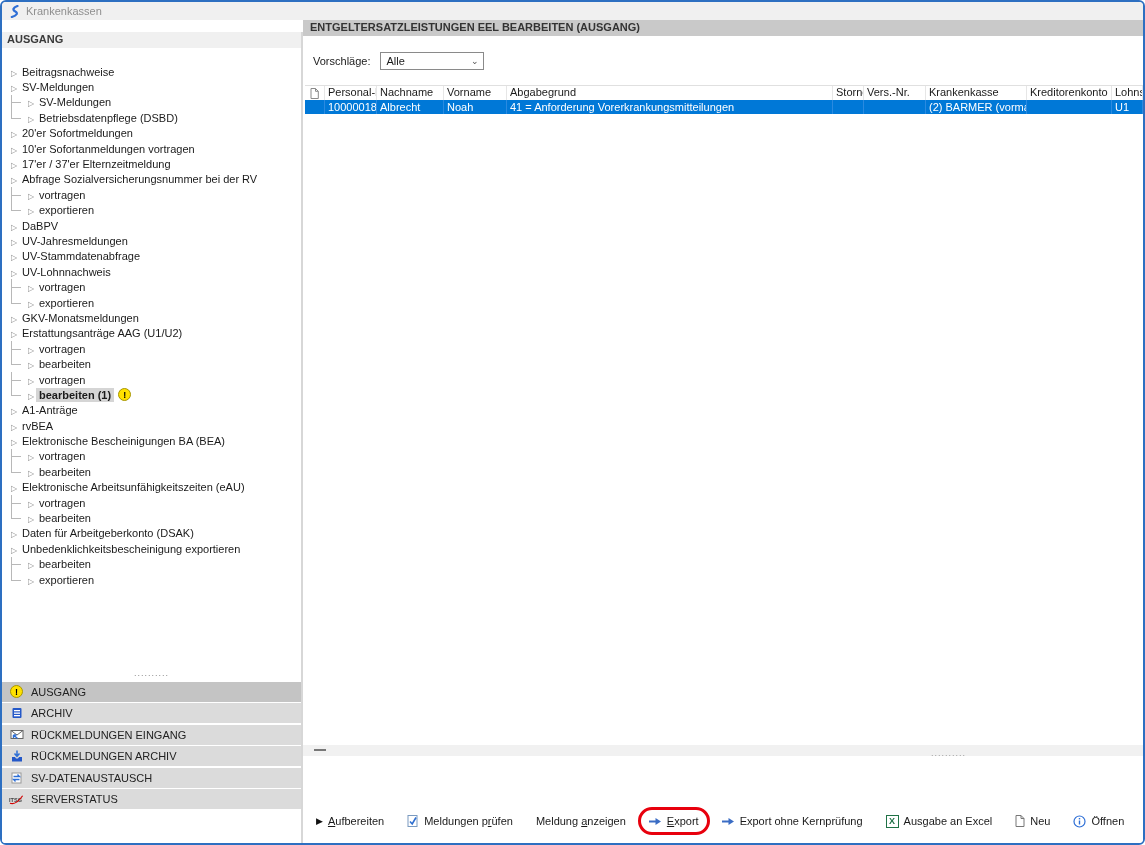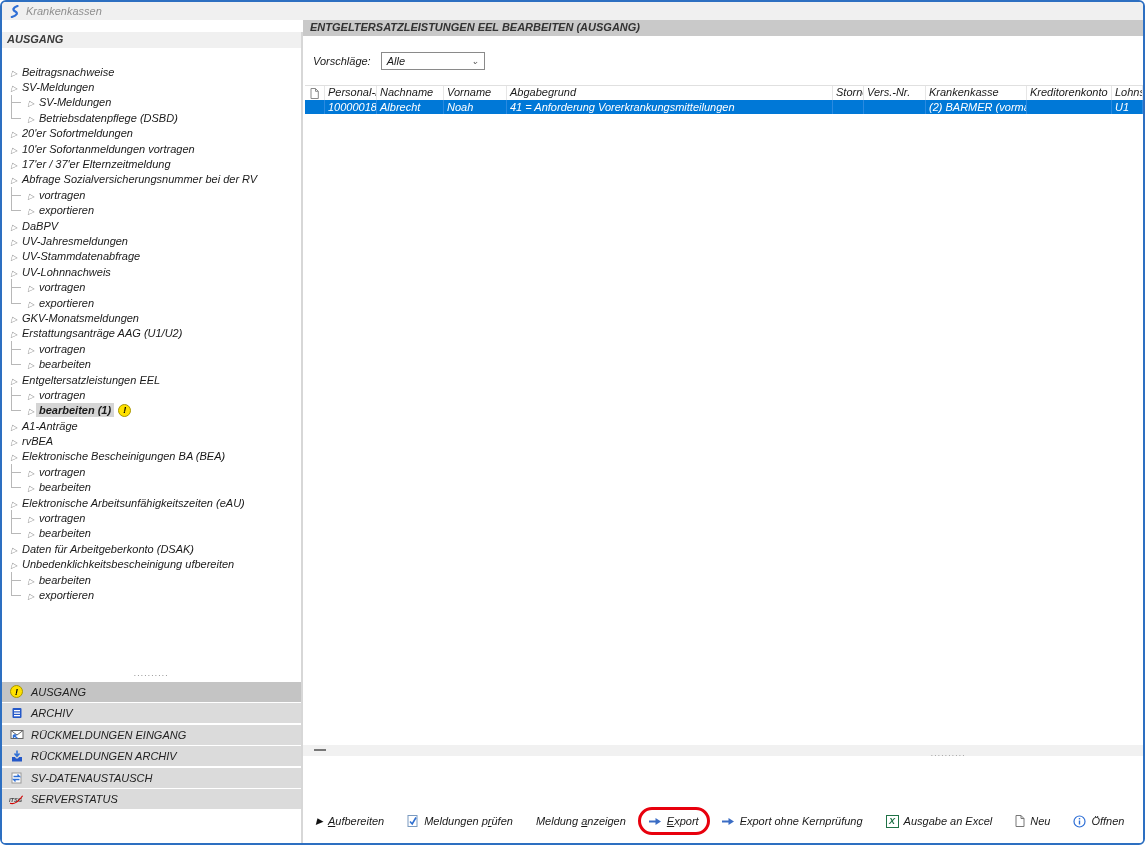--- a/index.html
+++ b/index.html
@@ -1,20 +1,20 @@
 <!DOCTYPE html>
 <html><head>
 <meta charset="utf-8">
 <style>
   * { margin:0; padding:0; box-sizing:border-box; }
   html,body { background:#fff; }
   body { font-family:"Liberation Sans", sans-serif; font-size:11px; color:#1a1a1a; }
 
   .window { width:1145px; height:845px; border:2px solid #2d6fc1; border-radius:6px;
-            overflow:hidden; background:#fff; display:flex; flex-direction:column;font-style:italic; }
+            overflow:hidden; background:#fff; display:flex; flex-direction:column; }
 
   
   .titlebar { flex:0 0 18px; background:#f0f0f0; display:flex; align-items:center; gap:6px; padding:0 7px; }
   .title-text { color:#8f8f8f; }
 
   .main { flex:1; display:flex; min-height:0; }
 
   
   .left { flex:0 0 301px; width:301px; display:flex; flex-direction:column; border-right:2px solid #d7d7d7; background:#fff;margin-top:12px; }
   .left-header { flex:0 0 16px; background:#f0f0f0; font-weight:bold; color:#3a3a3a; padding:1px 5px; }
@@ -183,24 +183,20 @@
         <div class="tr1 mid">
             <span class="cn"></span>
             <span class="ar"></span>
             <span class="tl">vortragen</span>
           </div>
         <div class="tr1 last">
             <span class="cn"></span>
             <span class="ar"></span>
             <span class="tl">bearbeiten</span>
           </div>
-        <div class="tr0">
-            <span class="ar"></span>
-            <span class="tl">Entgeltersatzleistungen EEL</span>
-          </div>
         <div class="tr1 mid">
             <span class="cn"></span>
             <span class="ar"></span>
             <span class="tl">vortragen</span>
           </div>
         <div class="tr1 last sel">
             <span class="cn"></span>
             <span class="ar"></span>
             <span class="tl">bearbeiten (1)</span>
             <span class="warn"></span>
@@ -240,21 +236,21 @@
             <span class="cn"></span>
             <span class="ar"></span>
             <span class="tl">bearbeiten</span>
           </div>
         <div class="tr0">
             <span class="ar"></span>
             <span class="tl">Daten für Arbeitgeberkonto (DSAK)</span>
           </div>
         <div class="tr0">
             <span class="ar"></span>
-            <span class="tl">Unbedenklichkeitsbescheinigung ufbereiten</span>
+            <span class="tl">Unbedenklichkeitsbescheinigung exportieren</span>
           </div>
         <div class="tr1 mid">
             <span class="cn"></span>
             <span class="ar"></span>
             <span class="tl">bearbeiten</span>
           </div>
         <div class="tr1 last">
             <span class="cn"></span>
             <span class="ar"></span>
             <span class="tl">exportieren</span>

